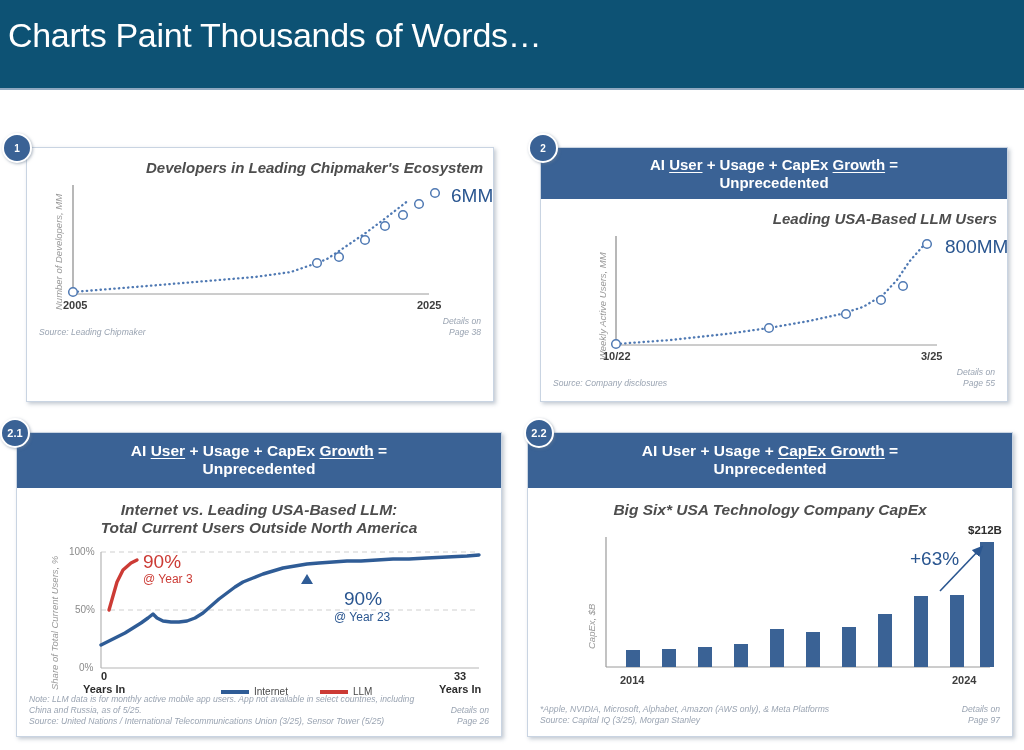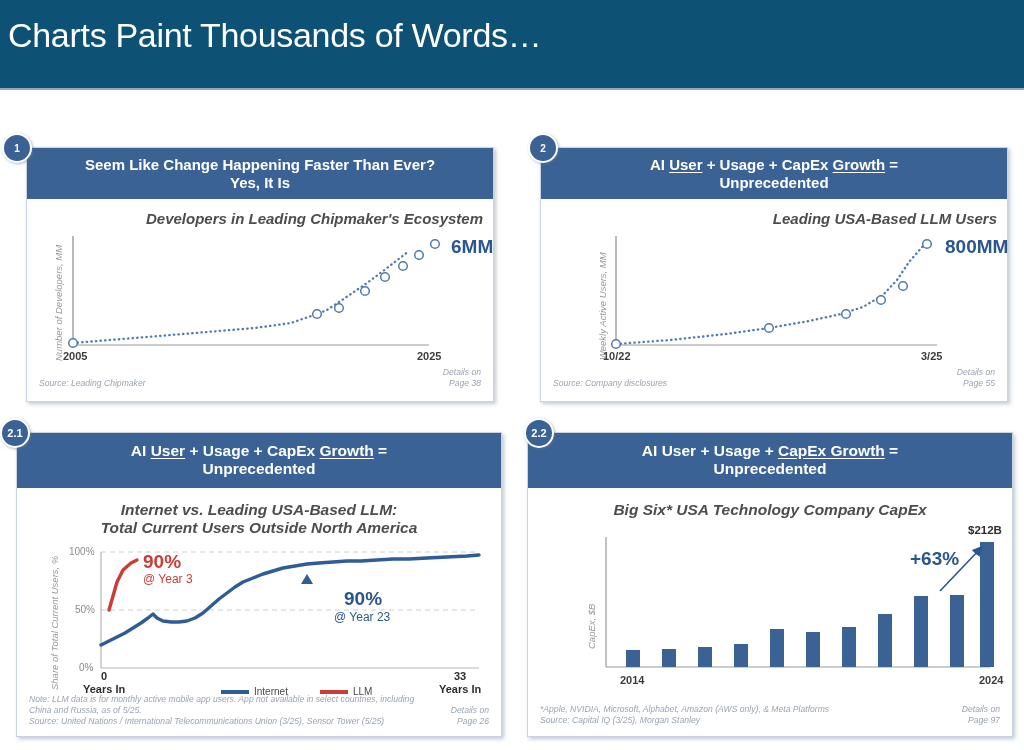--- a/index.html
+++ b/index.html
@@ -69,21 +69,21 @@
     transform:rotate(-90deg);
   }
   .xtick{
     position:absolute;color:#3d3d3d;font-size:11px;font-weight:bold;
     white-space:nowrap;
   }
   .ytick{
     position:absolute;color:#8a8a8a;font-size:10px;white-space:nowrap;
   }
   .callout{
-    position:absolute;color:#2a5690;font-size:19px;font-weight:bold;white-space:nowrap;
+    position:absolute;color:#2a5690;font-size:19px;font-weight:normal;white-space:nowrap;
   }
   .foot{
     position:absolute;color:#9aa4b2;font-style:italic;font-size:8.6px;line-height:1.28;
   }
   .foot-left{left:12px;}
   .foot-right{right:12px;text-align:right;}
 
   
   .badge{
     position:absolute;
@@ -110,21 +110,20 @@
 </head>
 <body>
 
 <div id="banner">
   <div id="banner-title">Charts Paint Thousands of Words…</div>
 </div>
 <div id="banner-underline"></div>
 
 <div class="badge" id="badge-1">1</div>
 <div class="panel" id="panel-1">
-  <div class="panel-head">Seem Like Change Happening Faster Than Ever?<br>Yes, It Is</div>
   <div class="panel-body" style="height:197px;">
     <div class="chart-title">Developers in Leading Chipmaker's Ecosystem</div>
 
     <div class="plot" style="height:150px;">
       <div class="ylab" style="left:26px;top:133px;">Number of Developers, MM</div>
 
       <svg width="466" height="150" viewBox="0 0 466 150" style="position:absolute;left:0;top:0;">
 
         <line x1="46" y1="8" x2="46" y2="117" stroke="#9a9a9a" stroke-width="1.4"></line>
         <line x1="46" y1="117" x2="402" y2="117" stroke="#9a9a9a" stroke-width="1"></line>
@@ -283,21 +282,21 @@
             <path d="M0,0 L7,3.2 L0,6.4 z" fill="#2a5690"></path>
           </marker>
         </defs>
         <line x1="412" y1="72" x2="452" y2="30" stroke="#2a5690" stroke-width="1.6" marker-end="url(#arrhead)"></line>
       </svg>
 
       <div class="callout" style="left:382px;top:29px;">+63%</div>
       <div style="position:absolute;left:440px;top:5px;color:#2d2d2d;font-size:11.5px;font-weight:bold;text-align:right;">$212B</div>
 
       <div class="xtick" style="left:92px;top:155px;">2014</div>
-      <div class="xtick" style="left:451px;top:155px;">2024</div>
+      <div class="xtick" style="left:424px;top:155px;">2024</div>
     </div>
 
     <div class="foot foot-left" style="bottom:7px;width:400px;">
       <div>*Apple, NVIDIA, Microsoft, Alphabet, Amazon (AWS only), &amp; Meta Platforms</div>
       <div>Source: Capital IQ (3/25), Morgan Stanley</div>
     </div>
     <div class="foot foot-right" style="bottom:7px;">
       <div>Details on</div>
       <div>Page 97</div>
     </div>

